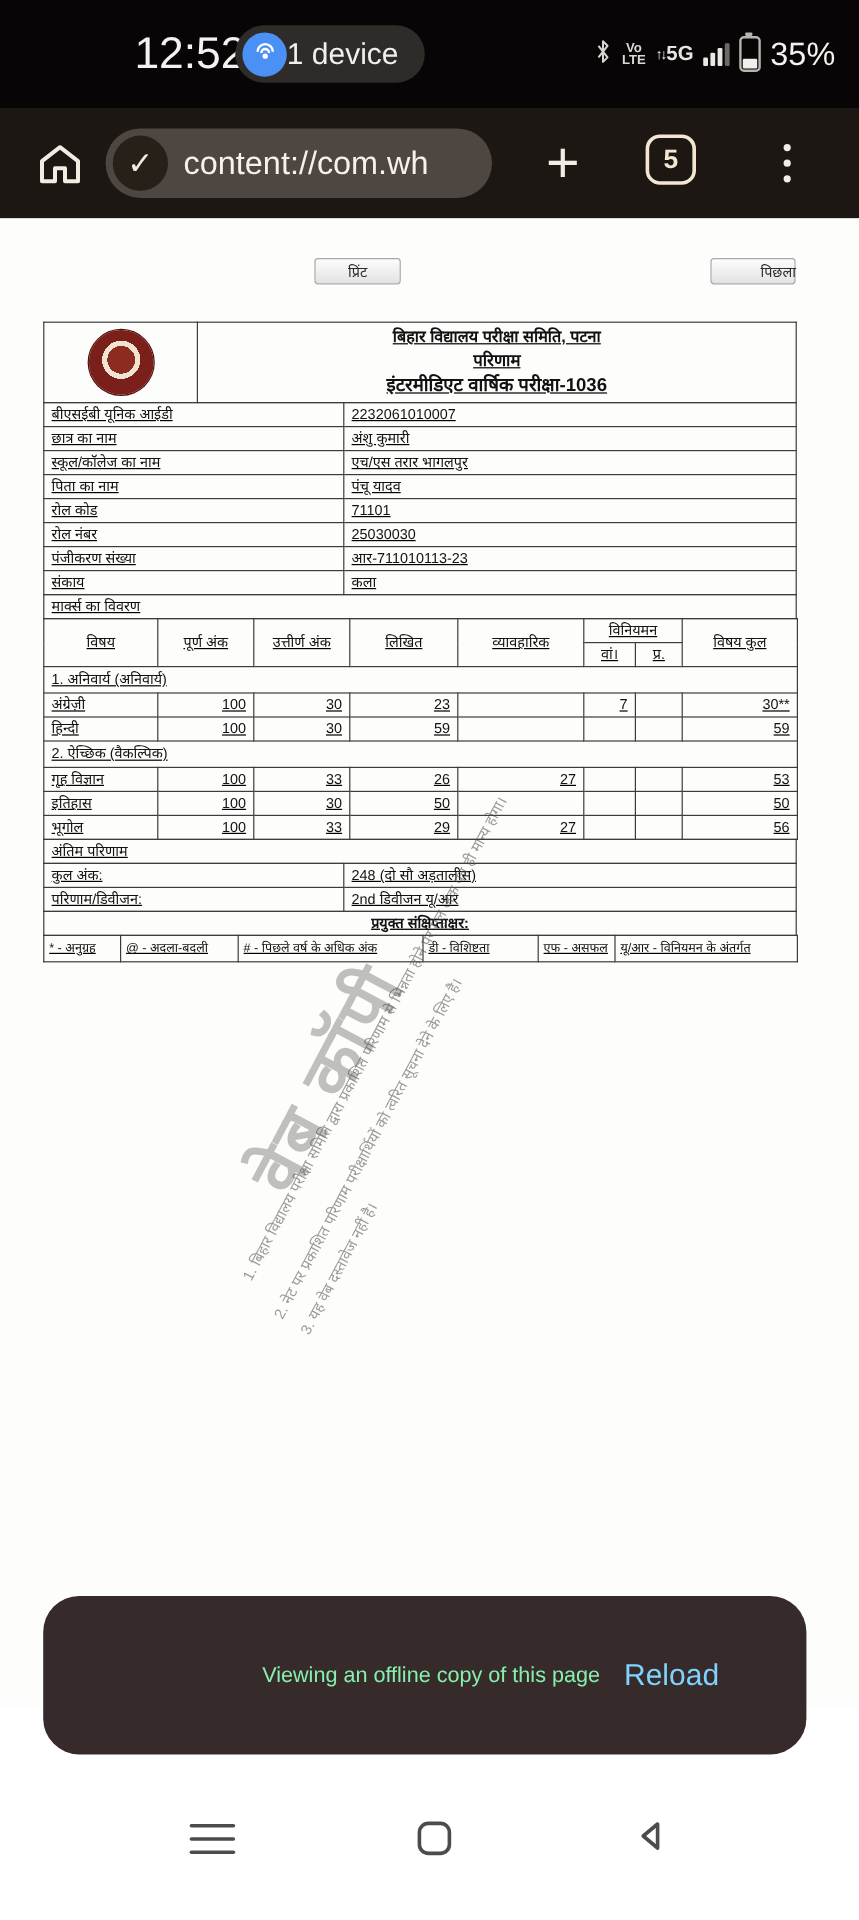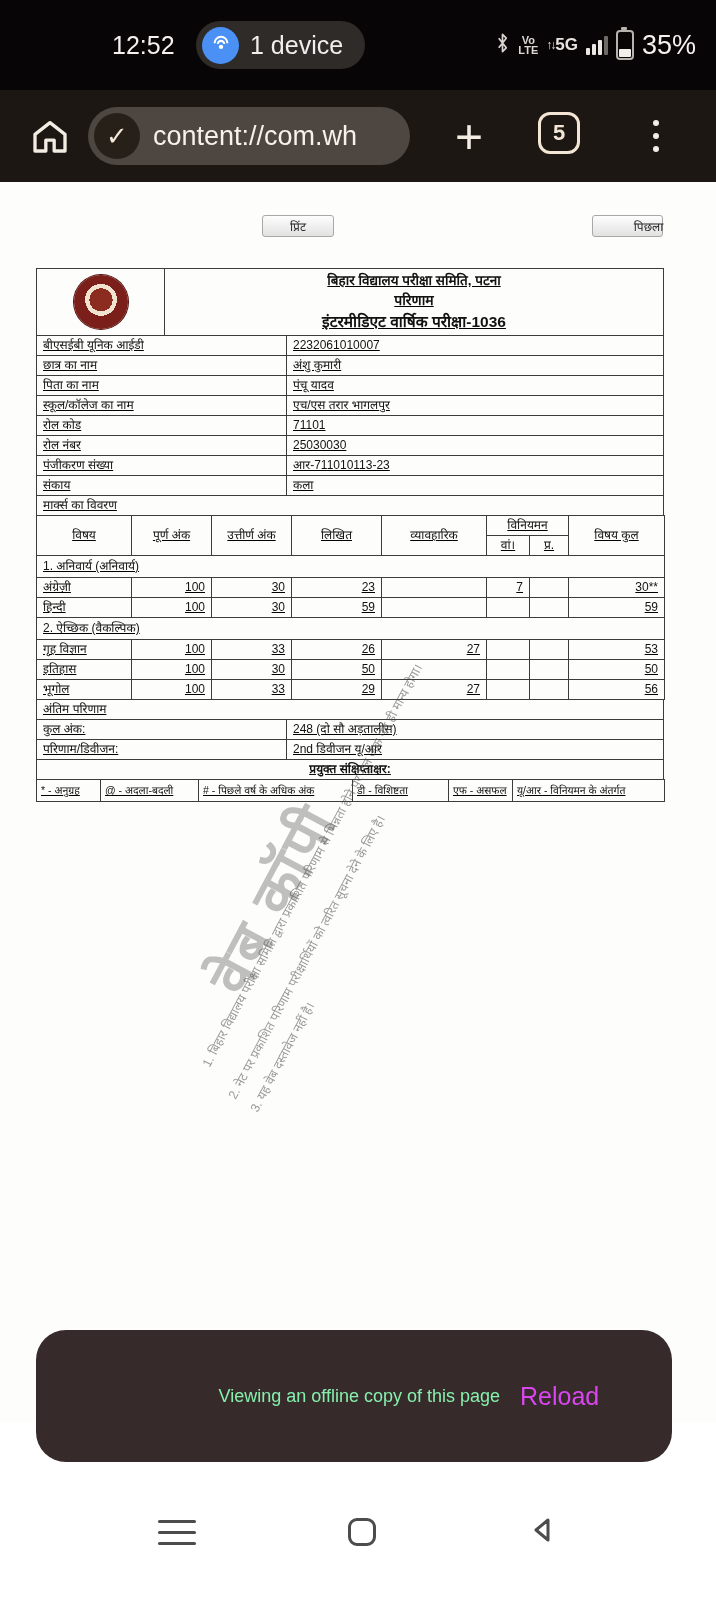--- a/index.html
+++ b/index.html
@@ -2,23 +2,23 @@
 <html><head>
 <meta charset="utf-8">
 <style>
   html,body{margin:0;padding:0;}
   body{width:716px;height:1600px;position:relative;background:#ffffff;
        font-family:"Liberation Sans","DejaVu Sans",sans-serif;overflow:hidden;}
 
   
   .status-bar{position:absolute;left:0;top:0;width:716px;height:90px;background:#070505;}
   .time{position:absolute;left:112px;top:0;height:90px;display:flex;align-items:center;
-        font-size:25px;color:#f4f1ef;}
+        font-size:37px;color:#f4f1ef;}
   .hotspot-pill{position:absolute;left:196px;top:21px;height:48px;border-radius:24px;
-        background:#2e2b29;display:flex;align-items:center;gap:11px;padding:0 22px 0 6px;}
+        background:#2e2b29;display:flex;align-items:center;padding:0 22px 0 6px;}
   .hotspot-circle{width:37px;height:37px;border-radius:50%;background:#4b90f5;
         display:flex;align-items:center;justify-content:center;}
   .hotspot-label{color:#f2eeec;font-size:25px;}
   .status-right{position:absolute;right:20px;top:0;height:90px;display:flex;align-items:center;gap:8px;}
   .volte{display:flex;flex-direction:column;align-items:center;color:#dcd7d3;
         font-size:11px;line-height:10px;font-weight:bold;}
   .fiveg{display:flex;align-items:center;color:#e9e4e0;}
   .fiveg .arrows{font-size:12px;letter-spacing:-2px;margin-right:1px;}
   .fiveg .g{font-size:17px;font-weight:bold;}
   .sig{display:flex;align-items:flex-end;gap:2px;height:20px;}
@@ -80,21 +80,21 @@
   .wm-s{font-size:12.5px;opacity:.55;color:#4a4a4a;}
   .wm-1{left:198px;top:880px;}
   .wm-2{left:224px;top:912px;}
   .wm-3{left:246px;top:925px;}
 
   
   .toast{position:absolute;left:36px;top:1330px;width:636px;height:132px;border-radius:30px;
         background:#362a2b;display:flex;align-items:center;box-sizing:border-box;
         padding:0 40px 0 44px;z-index:10;}
   .toast-msg{flex:1;color:#86efac;font-size:18px;line-height:35px;max-width:420px;text-align:right;}
-  .toast-action{color:#d946ef;font-size:25px;margin-left:20px;flex:none;}
+  .toast-action{color:#7dd3fc;font-size:25px;margin-left:20px;flex:none;}
 
   
   .nav{position:absolute;left:0;top:1492px;width:716px;height:80px;background:#ffffff;
         display:flex;align-items:center;justify-content:space-between;
         padding:0 158px 0 158px;box-sizing:border-box;z-index:5;}
   .nav-menu{display:flex;flex-direction:column;gap:8px;width:38px;}
   .nav-menu span{height:3px;background:#4c4c4c;border-radius:2px;}
   .nav-home{width:28px;height:28px;border:3px solid #4c4c4c;border-radius:9px;box-sizing:border-box;}
 </style>
 </head>
@@ -202,26 +202,26 @@
       <tbody>
           <tr>
             <td>बीएसईबी यूनिक आईडी</td>
             <td>2232061010007</td>
           </tr>
       <tr>
             <td>छात्र का नाम</td>
             <td>अंशु कुमारी</td>
           </tr>
       <tr>
+            <td>स्कूल/कॉलेज का नाम</td>
+            <td>एच/एस तरार भागलपुर</td>
+          </tr>
+      <tr>
             <td>पिता का नाम</td>
             <td>पंचू यादव</td>
-          </tr>
-      <tr>
-            <td>स्कूल/कॉलेज का नाम</td>
-            <td>एच/एस तरार भागलपुर</td>
           </tr>
       <tr>
             <td>रोल कोड</td>
             <td>71101</td>
           </tr>
       <tr>
             <td>रोल नंबर</td>
             <td>25030030</td>
           </tr>
       <tr>

